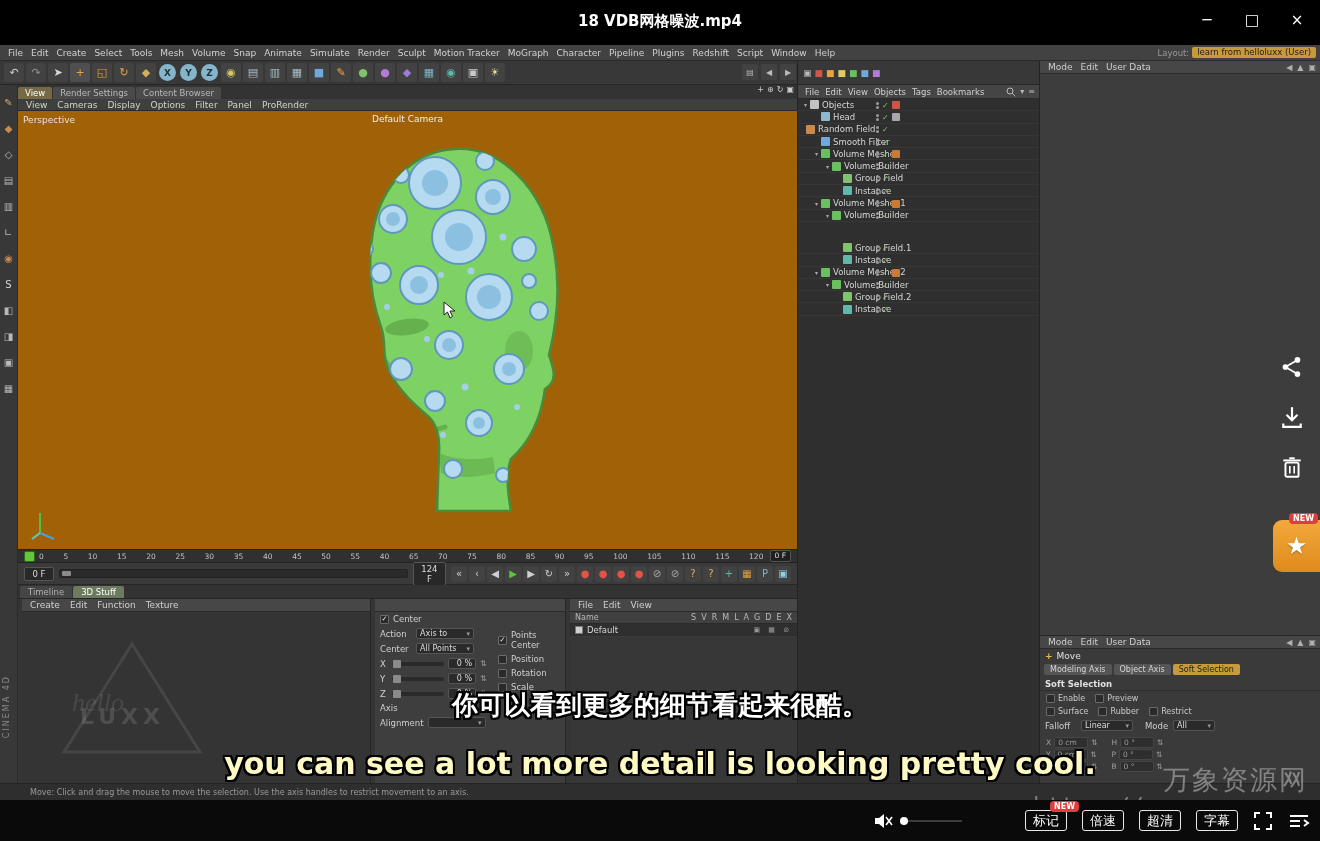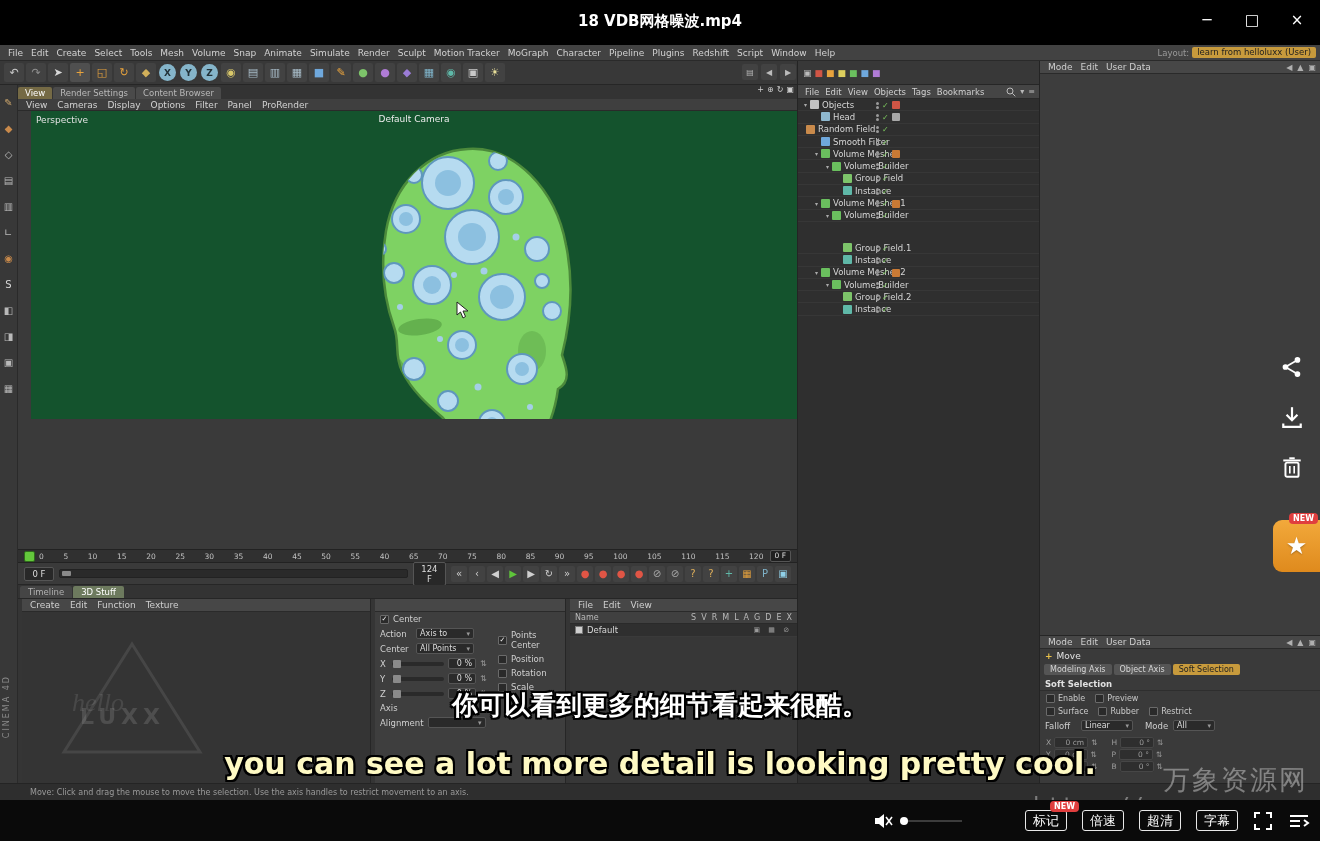--- a/index.html
+++ b/index.html
@@ -32,21 +32,21 @@
 #brand-vert{position:absolute;left:2px;top:630px;writing-mode:vertical-rl;transform:rotate(180deg);font-size:8px;color:#8a8a8a;letter-spacing:2px}
 
 
 #vp-col{position:absolute;left:18px;top:40px;width:779px;height:698px}
 #vp-tabs{position:absolute;top:0;left:0;right:0;height:14px;background:#333;display:flex;gap:1px;align-items:flex-end}
 .vtab{padding:1px 7px;font-size:8.5px;background:#4a4a4a;color:#b9b9b9;border-radius:2px 2px 0 0}
 .vtab.sel{background:#756a45;color:#fff}
 #vp-menu{position:absolute;top:14px;left:0;right:0;height:12px;background:#3f3f3f;border-bottom:1px solid #2a2a2a;display:flex;align-items:center;padding:0 4px;gap:2px}
 #vp-controls{position:absolute;right:3px;top:0;display:flex;gap:3px}
 #vp-controls span{font-size:8px;color:#cfcfcf}
-#canvas{position:absolute;top:26px;left:13px;right:0;height:308px;background:#14532d;overflow:hidden}
+#canvas{position:absolute;top:26px;left:0;right:0;height:438px;background:#a16207;overflow:hidden}
 #persp-label{position:absolute;left:5px;top:4px;font-size:9px;color:#e2e2e2}
 #camera-label{position:absolute;left:0;right:0;top:3px;text-align:center;font-size:9px;color:#ededed}
 #head-svg{position:absolute;left:325px;top:32px}
 #cursor-svg{position:absolute;left:425px;top:190px}
 #axis-svg{position:absolute;left:12px;top:398px}
 
 
 #ruler{position:absolute;top:464px;left:0;right:0;height:14px;background:#303030;border-top:1px solid #222;border-bottom:1px solid #222;display:flex;align-items:center;padding:0 6px}
 #ruler-marker{width:11px;height:11px;background:#64c83c;border:1px solid #2f6b1c;border-radius:2px;margin-right:4px}
 #ticks{flex:1;display:flex;justify-content:space-between}
@@ -119,21 +119,21 @@
 #move-row .plus{color:#e8c04a;font-weight:bold}
 #attr-tabs{display:flex;gap:2px;padding:1px 4px}
 .attr-tab{padding:1px 6px;font-size:8px;background:#555;color:#d6d6d6;border-radius:2px}
 .attr-tab.sel{background:#c79a3c;color:#222}
 #attr-section{padding:3px 5px 1px;font-size:8.5px;font-weight:bold;color:#e0e0e0;border-bottom:1px solid #2e2e2e;margin-bottom:1px}
 .attr-checks{display:flex;gap:10px;padding:2px 6px;font-size:8px;color:#c9c9c9}
 .attr-checks .ck{display:flex;align-items:center;gap:3px}
 #attr-coords{display:flex;gap:14px;padding:4px 6px;opacity:.75}
 .coord-col{display:flex;flex-direction:column;gap:1px}
 .coord-row{display:flex;align-items:center;gap:3px;font-size:7.5px;color:#bbb}
-.coord-row .cval{background:#2a2a2a;border:1px solid #4a4a4a;border-radius:2px;padding:0 3px;min-width:34px;text-align:right}
+.coord-row .cval{background:#2a2a2a;border:1px solid #4a4a4a;border-radius:2px;padding:0 3px;min-width:34px;text-align:left}
 
 
 #statusbar{position:absolute;left:0;right:0;top:738px;height:17px;background:#2e2e2e;border-top:1px solid #242424;display:flex;align-items:center;padding-left:30px;font-size:8px;color:#9a9a9a}
 
 
 #subtitle-zh{position:absolute;left:0;right:0;top:688px;text-align:center;color:#fff;font-size:26px;font-weight:bold;z-index:4;
  text-shadow:-2px -2px 0 #000,2px -2px 0 #000,-2px 2px 0 #000,2px 2px 0 #000,-2px 0 0 #000,2px 0 0 #000,0 -2px 0 #000,0 2px 0 #000}
 #subtitle-en{position:absolute;left:0;right:0;top:746px;text-align:center;color:#fef9c3;font-size:30px;font-weight:bold;z-index:4;
  text-shadow:-2px -2px 0 #000,2px -2px 0 #000,-2px 2px 0 #000,2px 2px 0 #000,-2px 0 0 #000,2px 0 0 #000,0 -2px 0 #000,0 2px 0 #000}
 #float-stack{position:absolute;right:0;top:352px;z-index:5}

